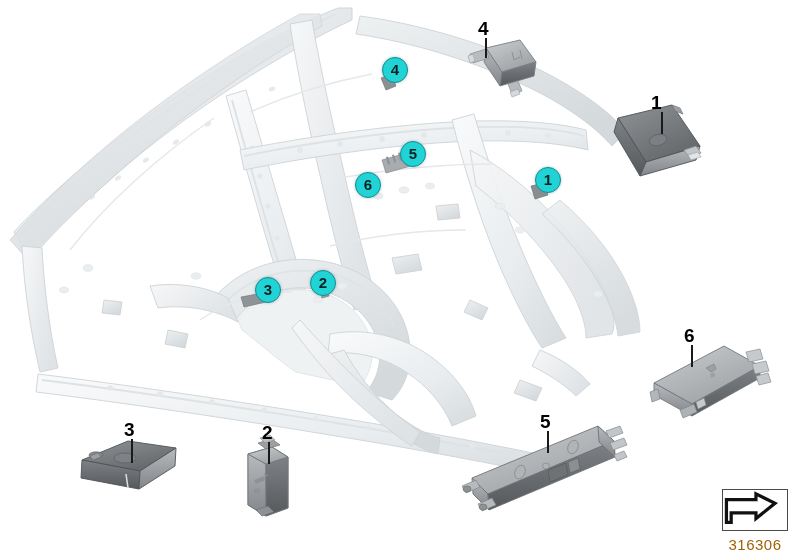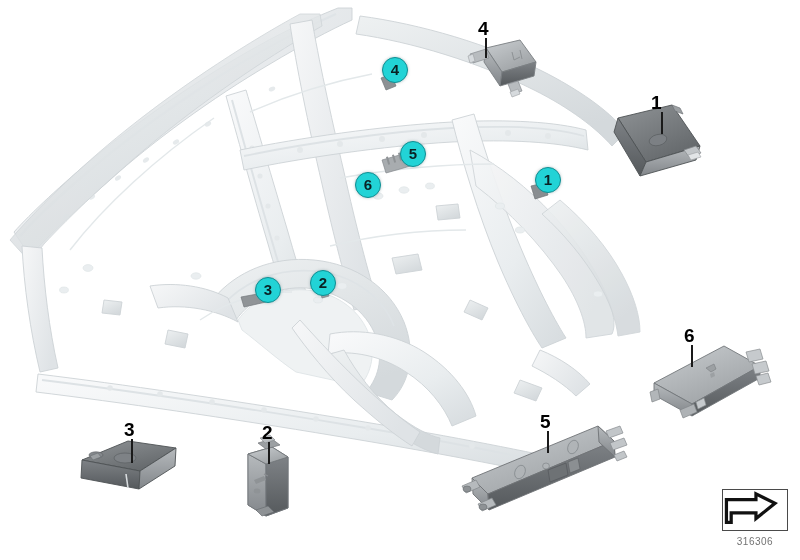--- a/index.html
+++ b/index.html
@@ -68,22 +68,22 @@
     border: 1.4px solid #4a4a4a;
     background: #ffffff;
     box-sizing: border-box;
   }
   #idnum {
     position: absolute;
     left: 716px;
     top: 536px;
     width: 78px;
     text-align: center;
-    font-size: 10px;
-    color: #737373;
+    font-size: 15px;
+    color: #a16207;
     font-family: "Liberation Sans", sans-serif;
     letter-spacing: 0.5px;
   }
 </style>
 </head>
 <body>
 
 <div id="page">
 
   <svg id="bodyshell" viewBox="0 0 800 560">

